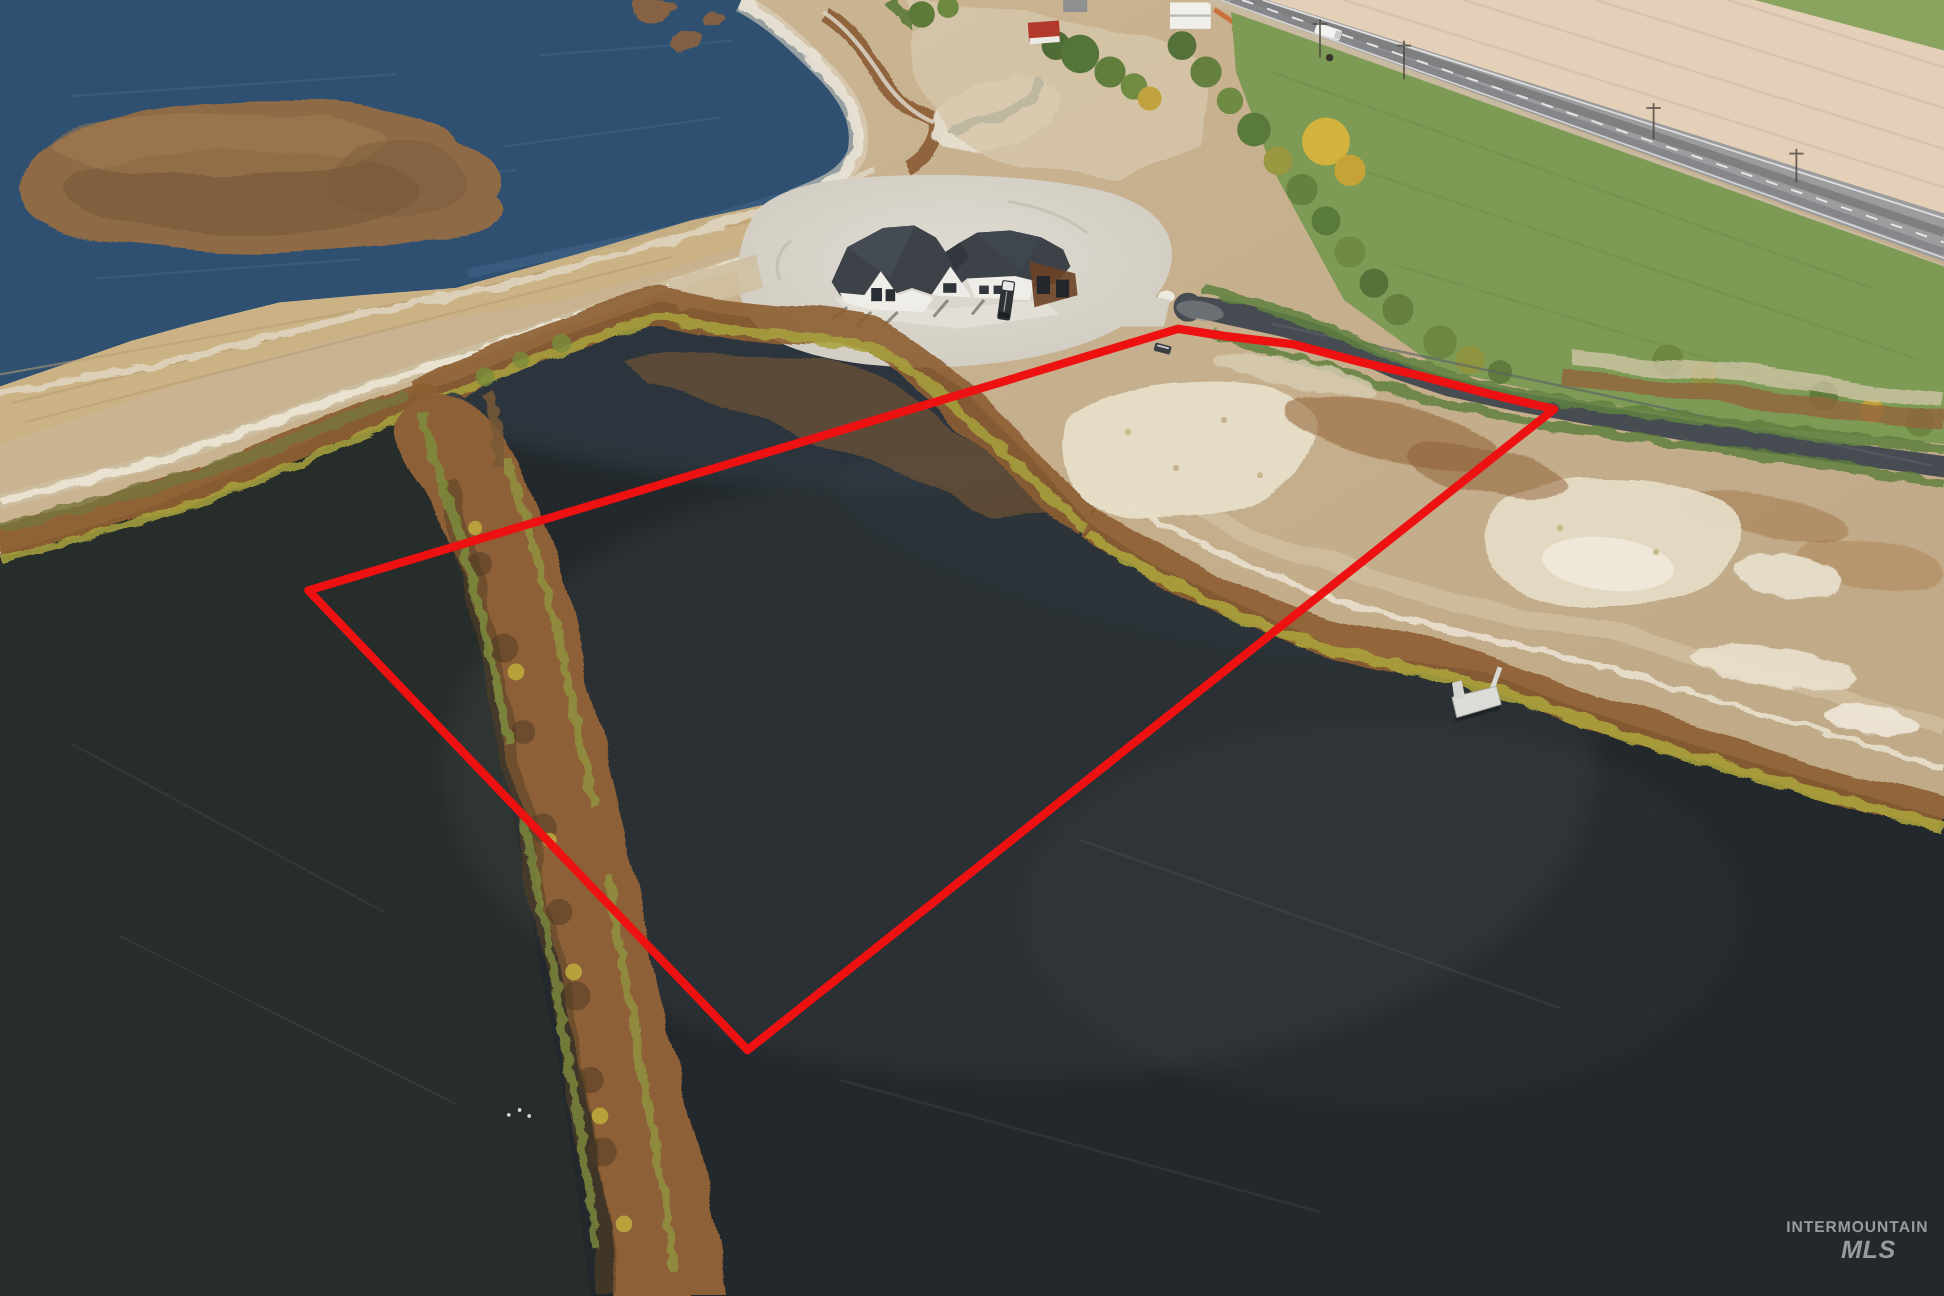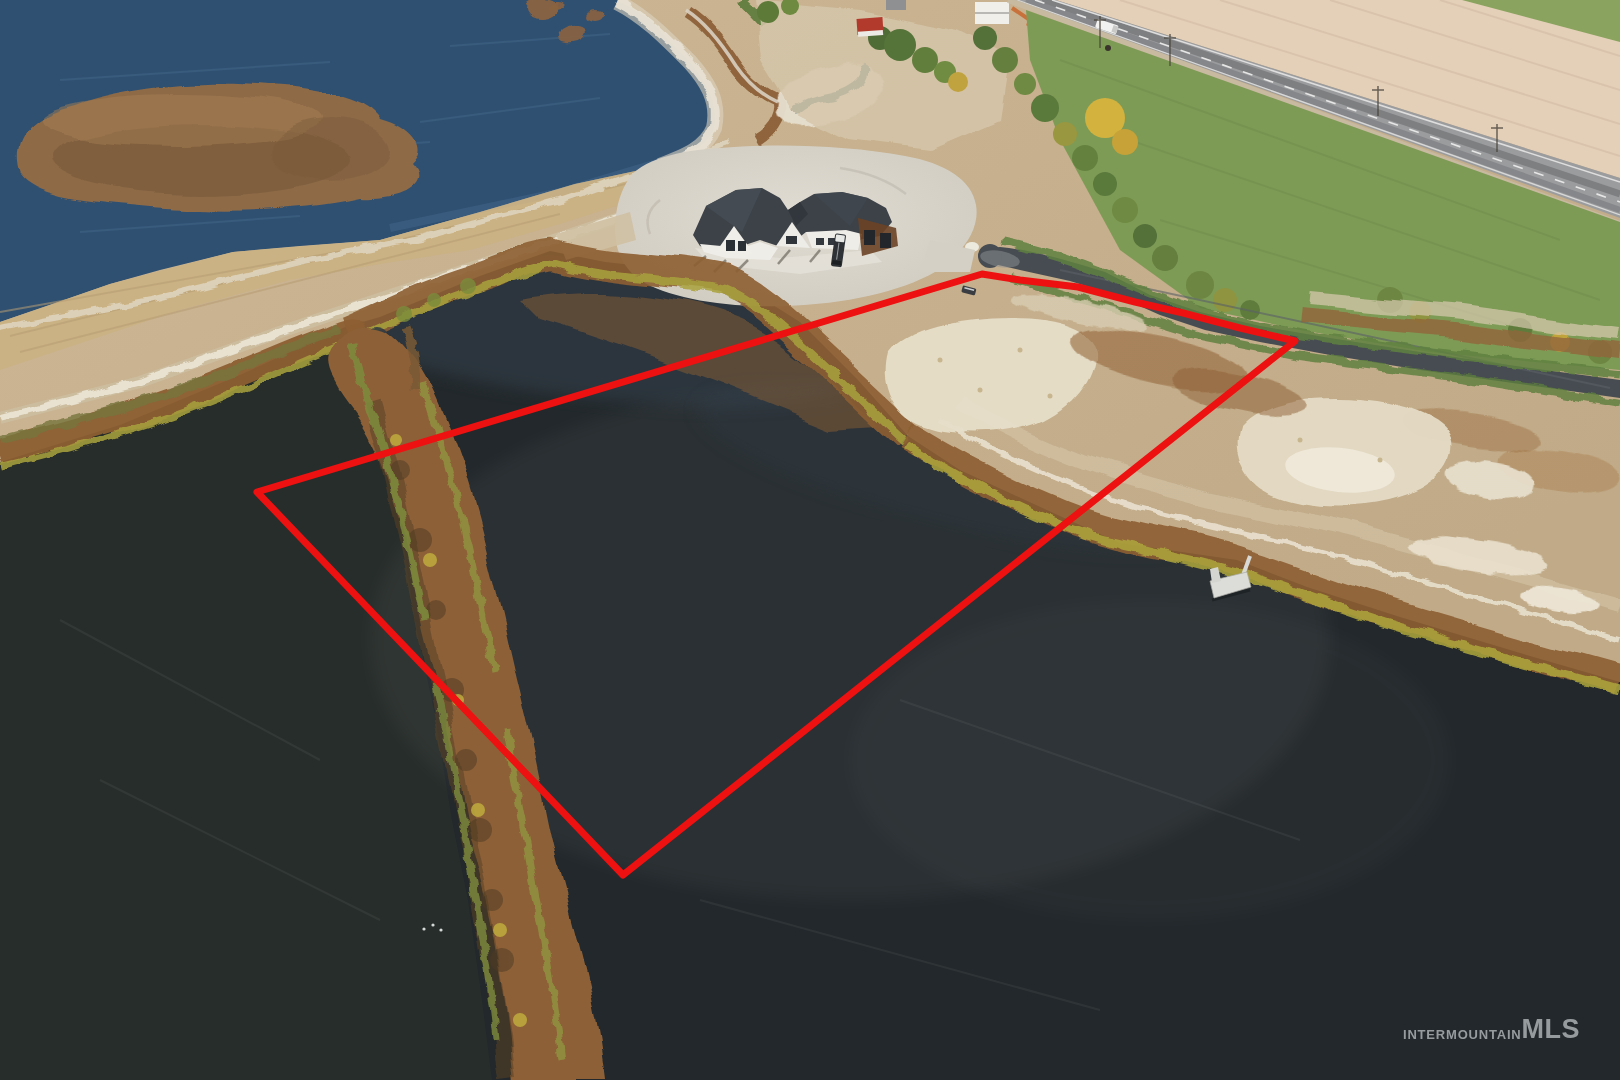--- a/index.html
+++ b/index.html
@@ -1,26 +1,26 @@
 <!DOCTYPE html>
 <html><head>
 <meta charset="utf-8">
 <style>
   html,body{margin:0;padding:0;background:#0e1012;}
   .stage{position:relative;width:1620px;height:1080px;overflow:hidden;background:#22282b;}
   .stage svg{display:block;}
   .watermark{
     position:absolute;right:13px;top:1016px;
-    display:flex;flex-direction:row;align-items:flex-end;
+    display:flex;flex-direction:column;align-items:flex-end;
     color:#b7bcbf;opacity:.78;
     font-family:"Liberation Sans",sans-serif;
     pointer-events:none;
   }
   .wm-line1{font-size:13px;font-weight:700;letter-spacing:.8px;line-height:13px;}
-  .wm-line2{font-size:27px;font-weight:700;letter-spacing:.5px;line-height:24px;margin-right:27px;margin-top:1px;}
+  .wm-line2{font-size:21px;font-weight:700;font-style:italic;letter-spacing:.5px;line-height:24px;margin-right:27px;margin-top:1px;}
 </style>
 </head>
 <body>
 
 <div class="stage">
 <svg width="1620" height="1080" viewBox="0 0 1620 1080">
   <defs>
     <linearGradient id="lakeg" x1="0" y1="0" x2="0.6" y2="1">
       <stop offset="0" stop-color="#35587c"></stop>
           <stop offset="1" stop-color="#27425d"></stop>

